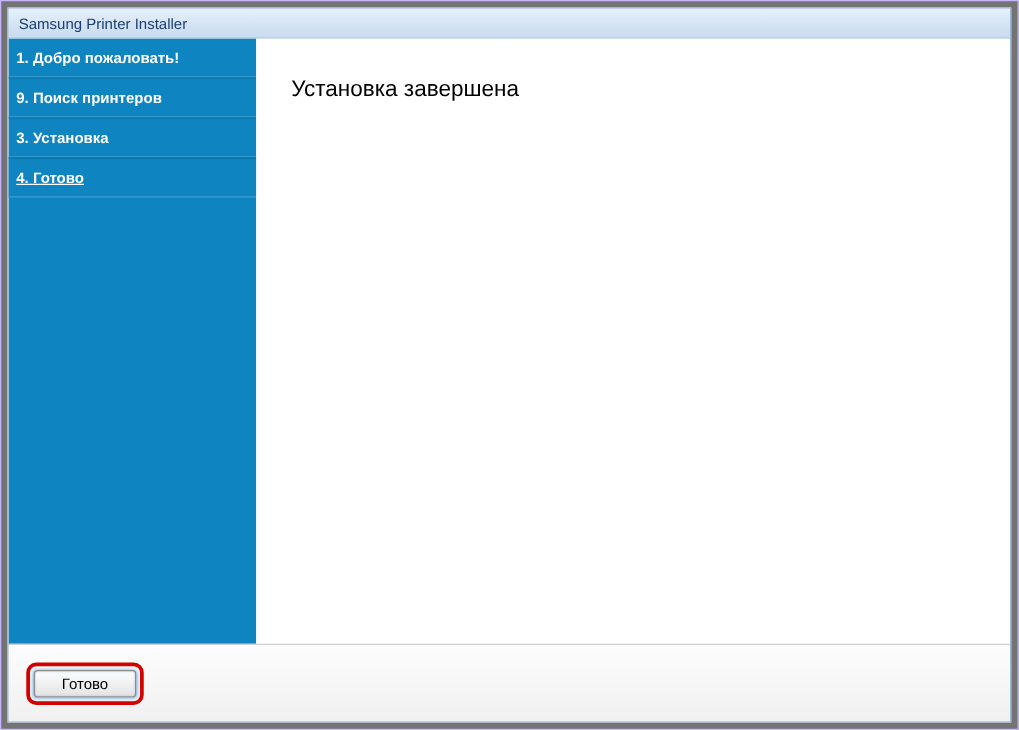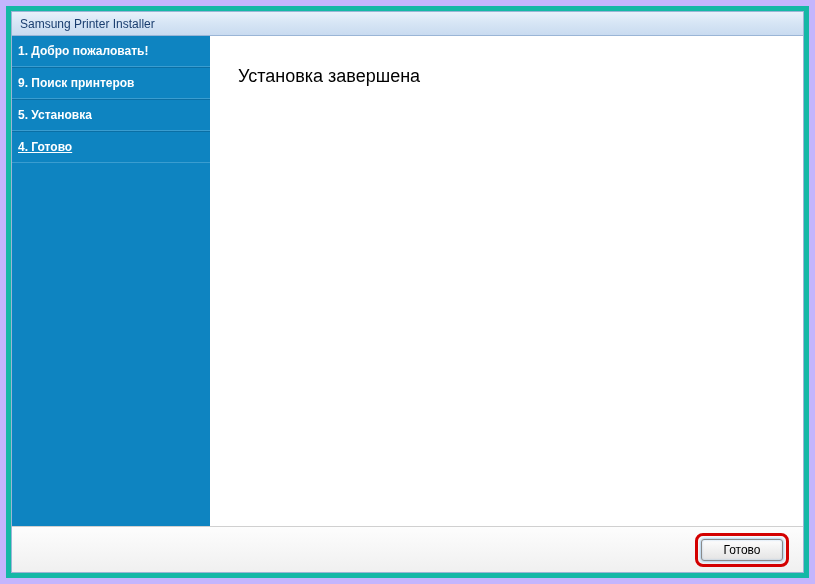--- a/index.html
+++ b/index.html
@@ -6,22 +6,22 @@
     body {
       font-family: "Segoe UI", Tahoma, sans-serif;
       background: #fff;
       width: 815px;
       height: 584px;
       overflow: hidden;
     }
     .outer-border {
       width: 815px;
       height: 584px;
-      border: 6px solid #c4b5fd;
-      background: #14b8a6;
+      border: 1px solid #c4b5fd;
+      background: #737373;
       padding: 5px;
     }
     .window {
       width: 100%;
       height: 100%;
       border: 1px solid #9ab5d6;
       display: flex;
       flex-direction: column;
       background: #fff;
     }
@@ -65,25 +65,24 @@
       flex: 1;
       padding: 30px 28px;
       background: #fff;
     }
     .main-heading {
       font-size: 18px;
       font-weight: normal;
       color: #000;
     }
     .footer {
-      height: 46px;
+      height: 62px;
       border-top: 1px solid #d0d0d0;
       background: linear-gradient(to bottom, #fdfdfd, #f0f0f0);
       display: flex;
-      justify-content: flex-end;
       align-items: center;
       padding: 0 14px;
     }
     .highlight-ring {
       border: 3px solid #d30000;
       border-radius: 8px;
       padding: 3px;
       display: inline-block;
     }
     .done-button {
@@ -113,21 +112,21 @@
     <div class="content-area">
 
       <div class="sidebar">
         <div class="sidebar-step">
           <span>1. Добро пожаловать!</span>
         </div>
         <div class="sidebar-step">
           <span>9. Поиск принтеров</span>
         </div>
         <div class="sidebar-step">
-          <span>5. Установка</span>
+          <span>3. Установка</span>
         </div>
         <div class="sidebar-step active">
           <span>4. Готово</span>
         </div>
       </div>
 
       <div class="main">
         <div class="main-heading">Установка завершена</div>
       </div>
 

